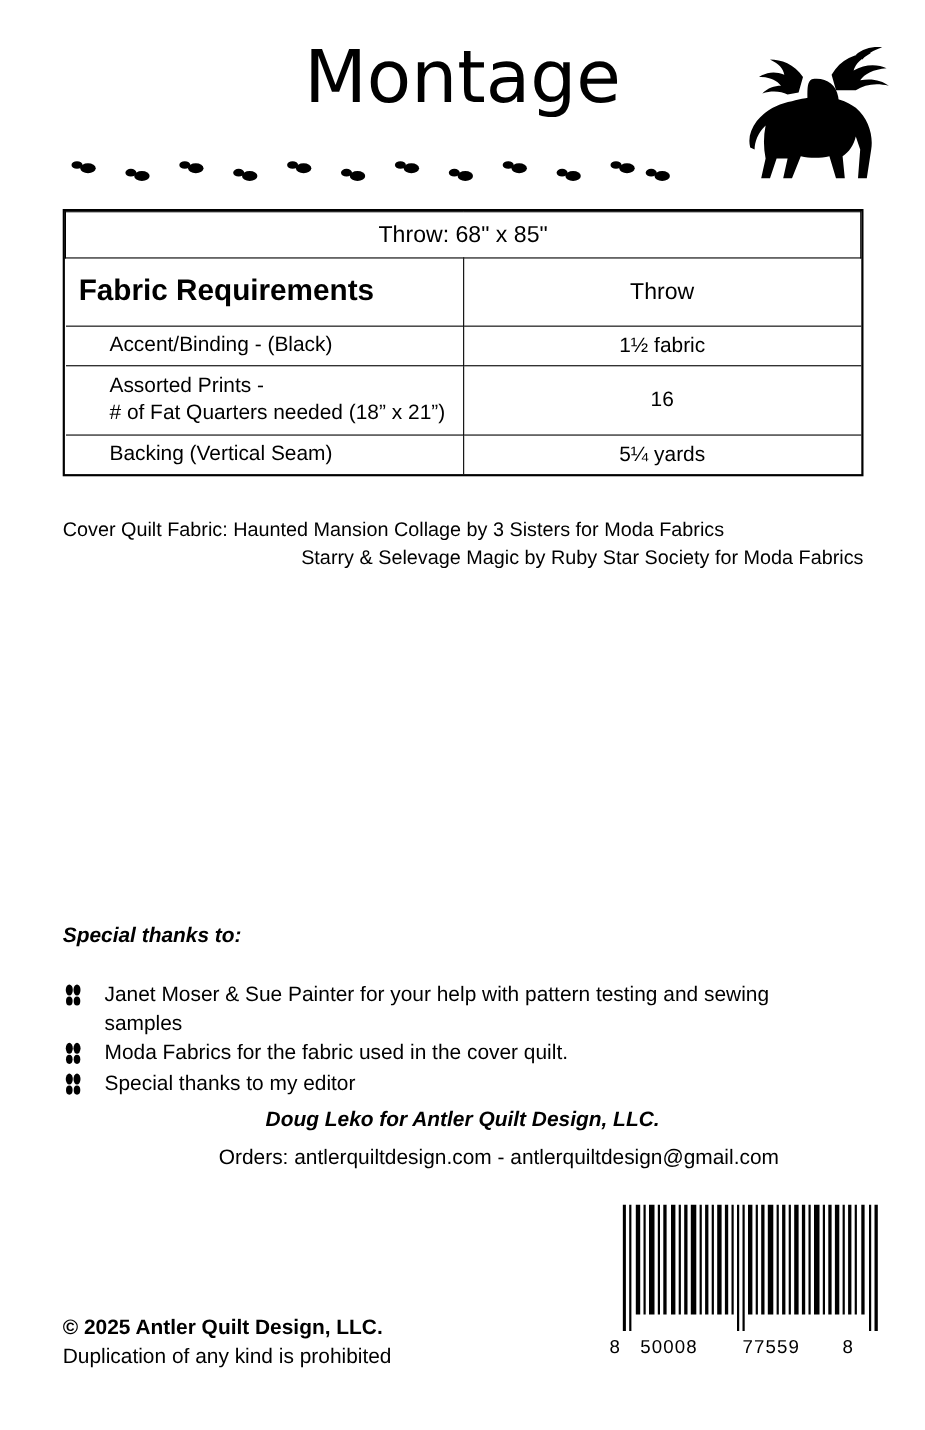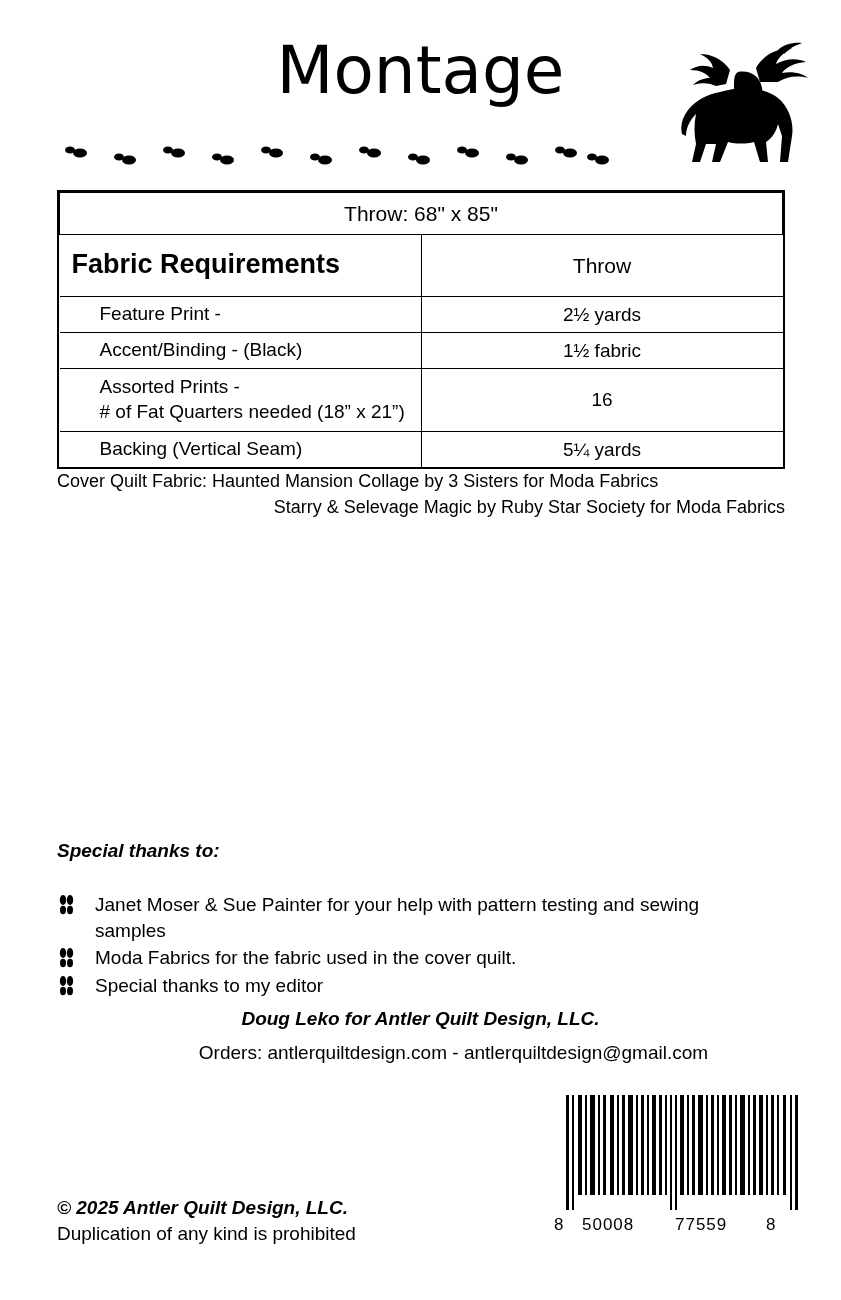--- a/index.html
+++ b/index.html
@@ -170,21 +170,21 @@
   }
 
   
   .copyright {
     position: absolute;
     top: 1195px;
     left: 57px;
     font-size: 19px;
     line-height: 1.35;
   }
-  .copyright .c1 { font-style: italic; font-weight: bold; }
+  .copyright .c1 { font-weight: bold; }
   .copyright .c2 { font-style: normal; }
 
   
   .barcode {
     position: absolute;
     top: 1095px;
     left: 566px;
     width: 240px;
     height: 115px;
   }
@@ -283,24 +283,20 @@
 
   <div class="table-wrap">
     <table class="req">
       <tbody>
         <tr class="row-size">
           <td colspan="2">Throw: 68" x 85"</td>
         </tr>
         <tr>
           <td class="hdr-left" style="width:62%">Fabric Requirements</td>
           <td class="hdr-right" style="width:38%">Throw</td>
-        </tr>
-        <tr>
-          <td class="cell-left">Feature Print -</td>
-          <td class="cell-right">2½ yards</td>
         </tr>
         <tr>
           <td class="cell-left">Accent/Binding - (Black)</td>
           <td class="cell-right">1½ fabric</td>
         </tr>
         <tr>
           <td class="cell-left two-line">
             <div>Assorted Prints -</div>
             <div># of Fat Quarters needed (18” x 21”)</div>
           </td>

